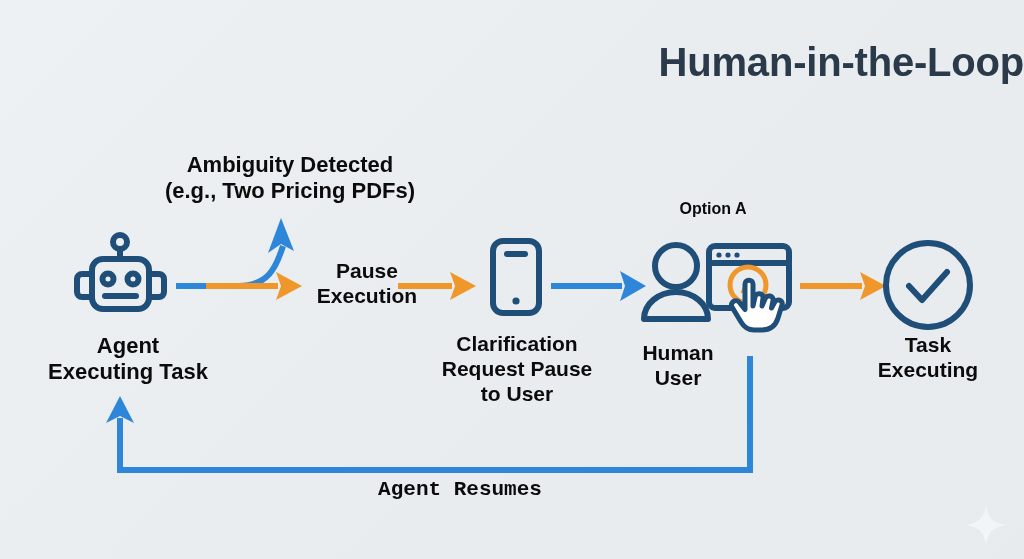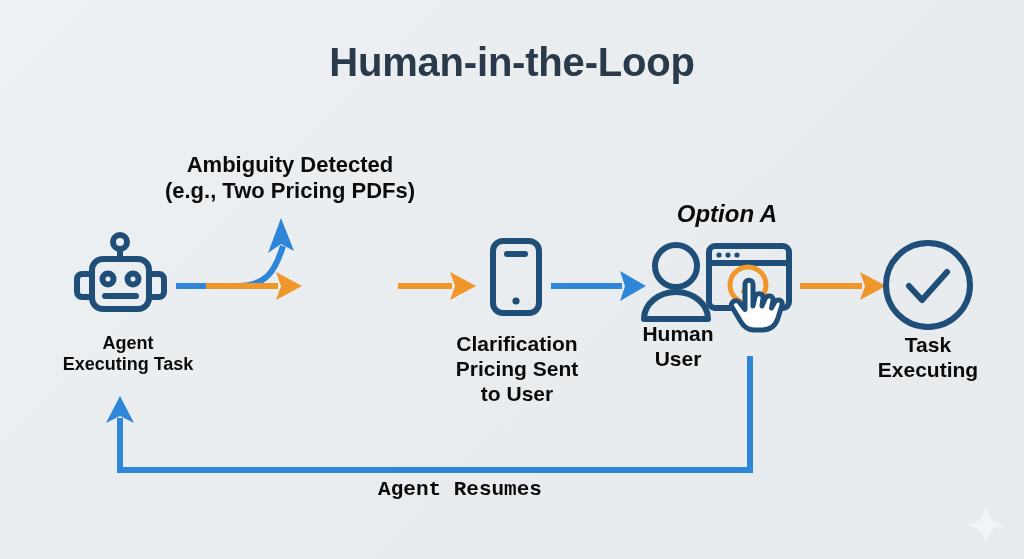--- a/index.html
+++ b/index.html
@@ -28,33 +28,33 @@
     color: #0b0b0b;
     font-weight: bold;
     line-height: 1.18;
     white-space: pre-line;
     user-select: none;
   }
   #page-title {
     position: absolute;
     left: 0; right: 0;
     top: 40px;
-    text-align: center;
+    text-align: right;
     font-size: 40px;
     font-weight: bold;
     color: #2b3a4a;
     letter-spacing: -0.2px;
   }
   .lbl-ambiguity { left: 130px; top: 152px; width: 320px; font-size: 22px; }
   .lbl-pause     { left: 296px; top: 259px; width: 142px; font-size: 21px; }
   .lbl-clarify   { left: 422px; top: 332px; width: 190px; font-size: 21px; }
-  .lbl-agent     { left: 22px;  top: 333px; width: 212px; font-size: 18px; text-align: center; }
-  .lbl-human     { left: 608px; top: 322px; width: 140px; font-size: 21px; }
+  .lbl-agent     { left: 22px;  top: 333px; width: 212px; font-size: 22px; text-align: center; }
+  .lbl-human     { left: 608px; top: 341px; width: 140px; font-size: 21px; }
   .lbl-task      { left: 852px; top: 333px; width: 152px; font-size: 21px; }
-  .lbl-optiona   { left: 654px; top: 200px; width: 146px; font-size: 24px; font-style: italic; }
+  .lbl-optiona   { left: 640px; top: 200px; width: 146px; font-size: 16px; }
   .lbl-resumes   { left: 340px; top: 478px; width: 240px; font-size: 21px; font-family: Liberation Mono, monospace; }
 </style>
 </head>
 <body>
 
 <div id="stage">
 
   <div id="page-title">Human-in-the-Loop</div>
 
   <svg id="svg-layer" viewBox="0 0 1024 559">
@@ -160,23 +160,25 @@
                c3 14 6 17 20 20
                c-14 3 -17 6 -20 20
                c-3 -14 -6 -17 -20 -20
                c14 -3 17 -6 20 -20 Z" fill="#f6f8f9"></path>
     </g>
   </svg>
 
   <div class="lbl lbl-ambiguity">Ambiguity Detected
 (e.g., Two Pricing PDFs)</div>
 
+  <div class="lbl lbl-pause">Pause
+Execution</div>
 
   <div class="lbl lbl-clarify">Clarification
-Pricing Sent
+Request Pause
 to User</div>
 
   <div class="lbl lbl-agent">Agent
 Executing Task</div>
 
   <div class="lbl lbl-human">Human
 User</div>
 
   <div class="lbl lbl-task">Task
 Executing</div>

